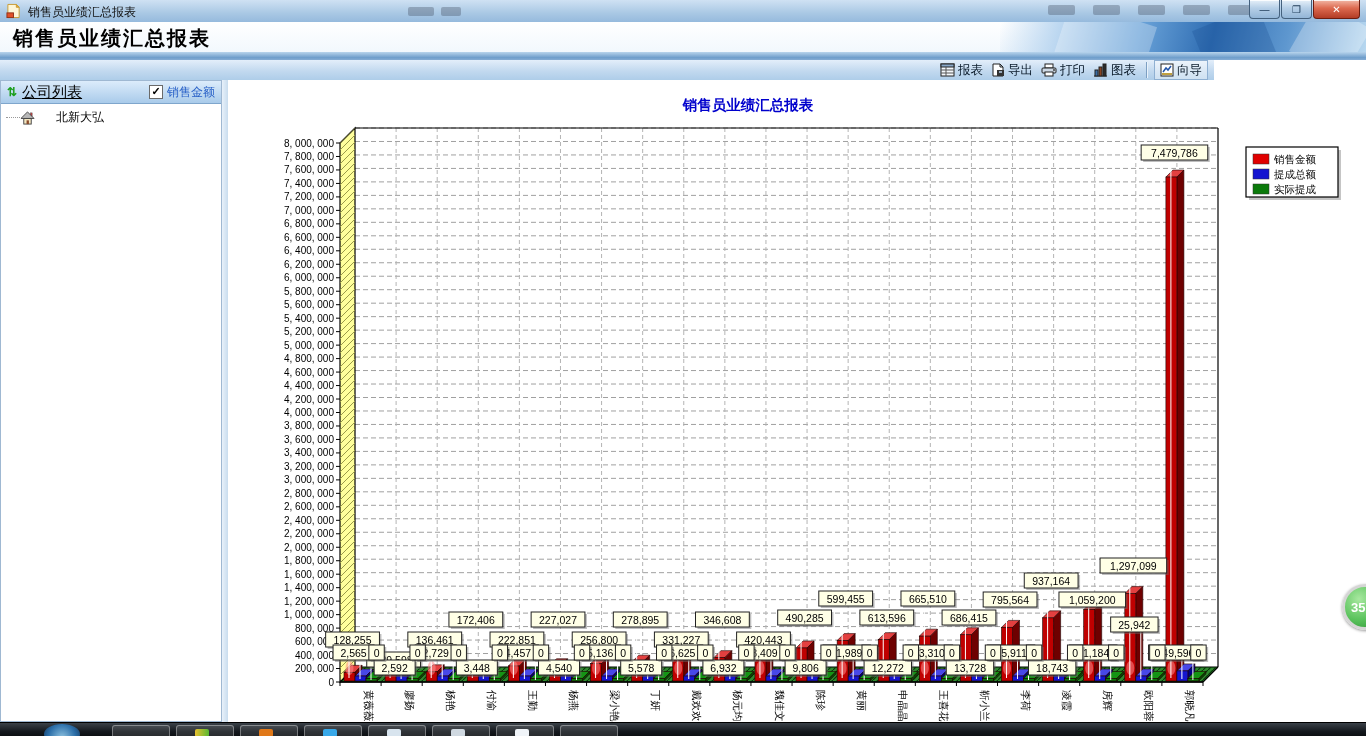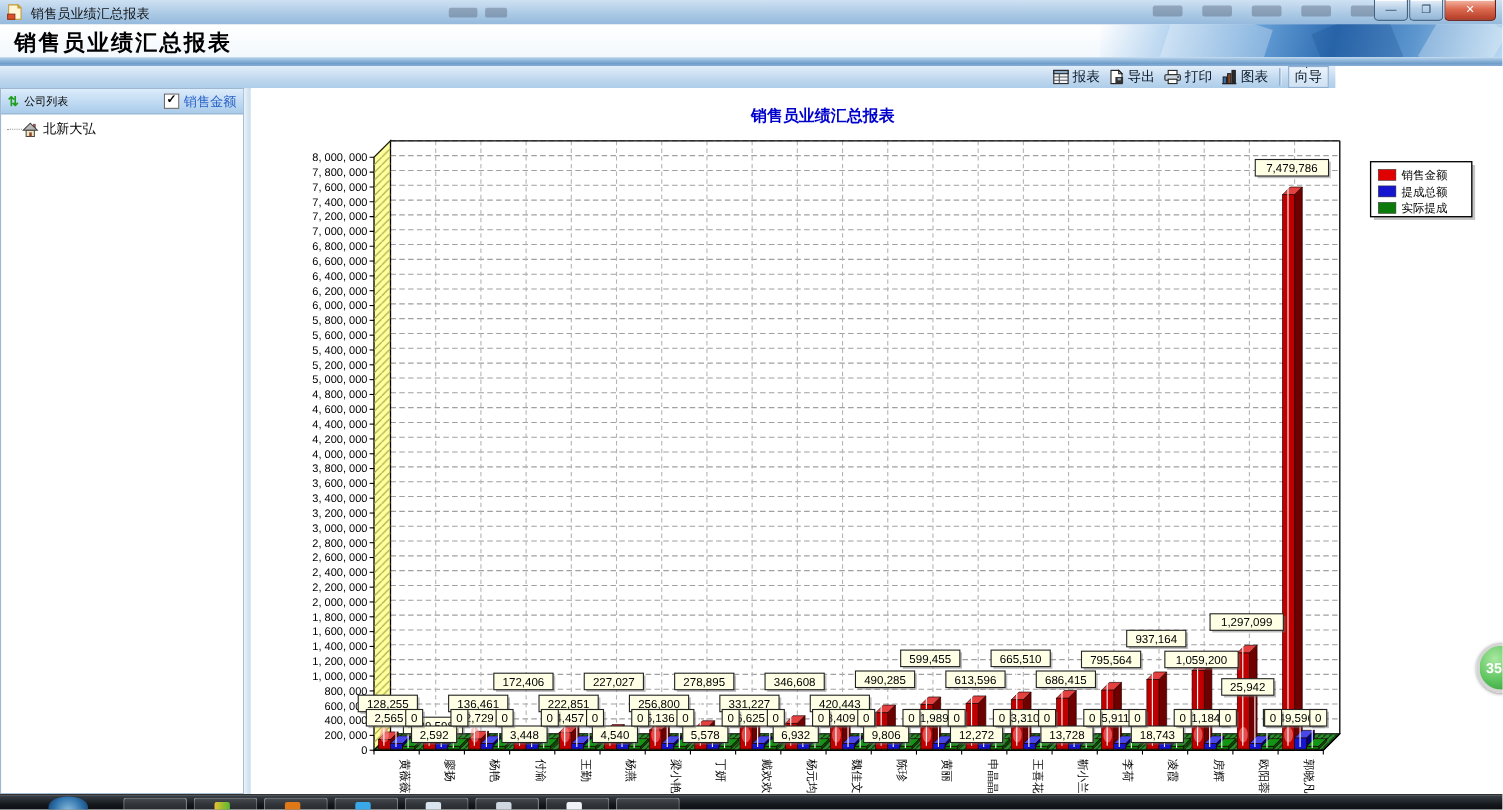--- a/index.html
+++ b/index.html
@@ -28,35 +28,35 @@
   .swoosh i{position:absolute;background:rgba(255,255,255,.28);transform:rotate(18deg);}
   .accent-strip{left:0;top:52px;width:1366px;height:8px;
     background:linear-gradient(#b8d4ec,#6f9ecb 70%,#86add5);}
 
   
   .toolbar{left:0;top:60px;width:1214px;height:20px;
     background:linear-gradient(#e3eefa,#c2d9ef 55%,#aecde9);
     border-bottom:1px solid #82a7cc;display:flex;justify-content:flex-end;align-items:center;}
   .tbtn{display:flex;align-items:center;margin-right:8px;font-size:12.5px;color:#0a1a2a;cursor:default;}
   .tbtn svg{margin-right:3px;}
-  .tbtn.boxed{border:1px solid #8fb0d2;background:rgba(255,255,255,.4);padding:0 5px;margin-right:6px;height:18px;flex-direction:column;}
+  .tbtn.boxed{border:1px solid #8fb0d2;background:rgba(255,255,255,.4);padding:0 5px;margin-right:6px;height:18px;}
   .tsep{width:1px;height:16px;background:#7d9fc2;margin:0 7px 0 2px;box-shadow:1px 0 0 #e8f2fb;}
 
   
   .sidebar{left:0;top:80px;width:222px;height:642px;background:#fff;border:1px solid #9fb8d2;box-sizing:border-box;}
   .side-head{left:0;top:0;width:220px;height:22px;display:flex;align-items:center;
     background:linear-gradient(#dcecfb,#a9cbea);border-bottom:1px solid #7fa6cc;}
   .refresh-icon{color:#1d9e1d;font-weight:bold;font-size:12px;margin:0 5px 0 6px;}
-  .side-title{font-size:10px;color:#000;}
+  .side-title{font-size:15px;color:#000;text-decoration:underline;}
   .chk{margin-left:auto;width:12px;height:12px;border:1px solid #6a6a6a;background:#fff;
     font-size:11px;line-height:11px;text-align:center;color:#000;font-weight:bold;}
   .chk-label{font-size:12px;color:#2a62c8;margin:0 6px 0 4px;}
   .tree-row{left:0;top:28px;display:flex;align-items:center;}
   .tree-dots{width:14px;height:1px;border-top:1px dotted #999;margin-left:5px;}
-  .tree-label{font-size:12px;color:#000;margin-left:4px;}
+  .tree-label{font-size:12px;color:#000;margin-left:21px;}
   .splitter{left:222px;top:80px;width:6px;height:642px;background:linear-gradient(90deg,#e8f1fa,#c8dcee);}
 
   
   .main{left:228px;top:80px;width:1138px;height:642px;background:#fff;}
   #chart-svg text{font-family:"Liberation Sans","DejaVu Sans",sans-serif;}
 
   
   .ball{left:1342px;top:584px;width:46px;height:46px;border-radius:50%;
     background:radial-gradient(circle at 35% 30%,#a8e8a0,#59c25b 55%,#2a8f33);
     border:3px solid #d5d5d5;box-shadow:0 1px 3px rgba(0,0,0,.4);

